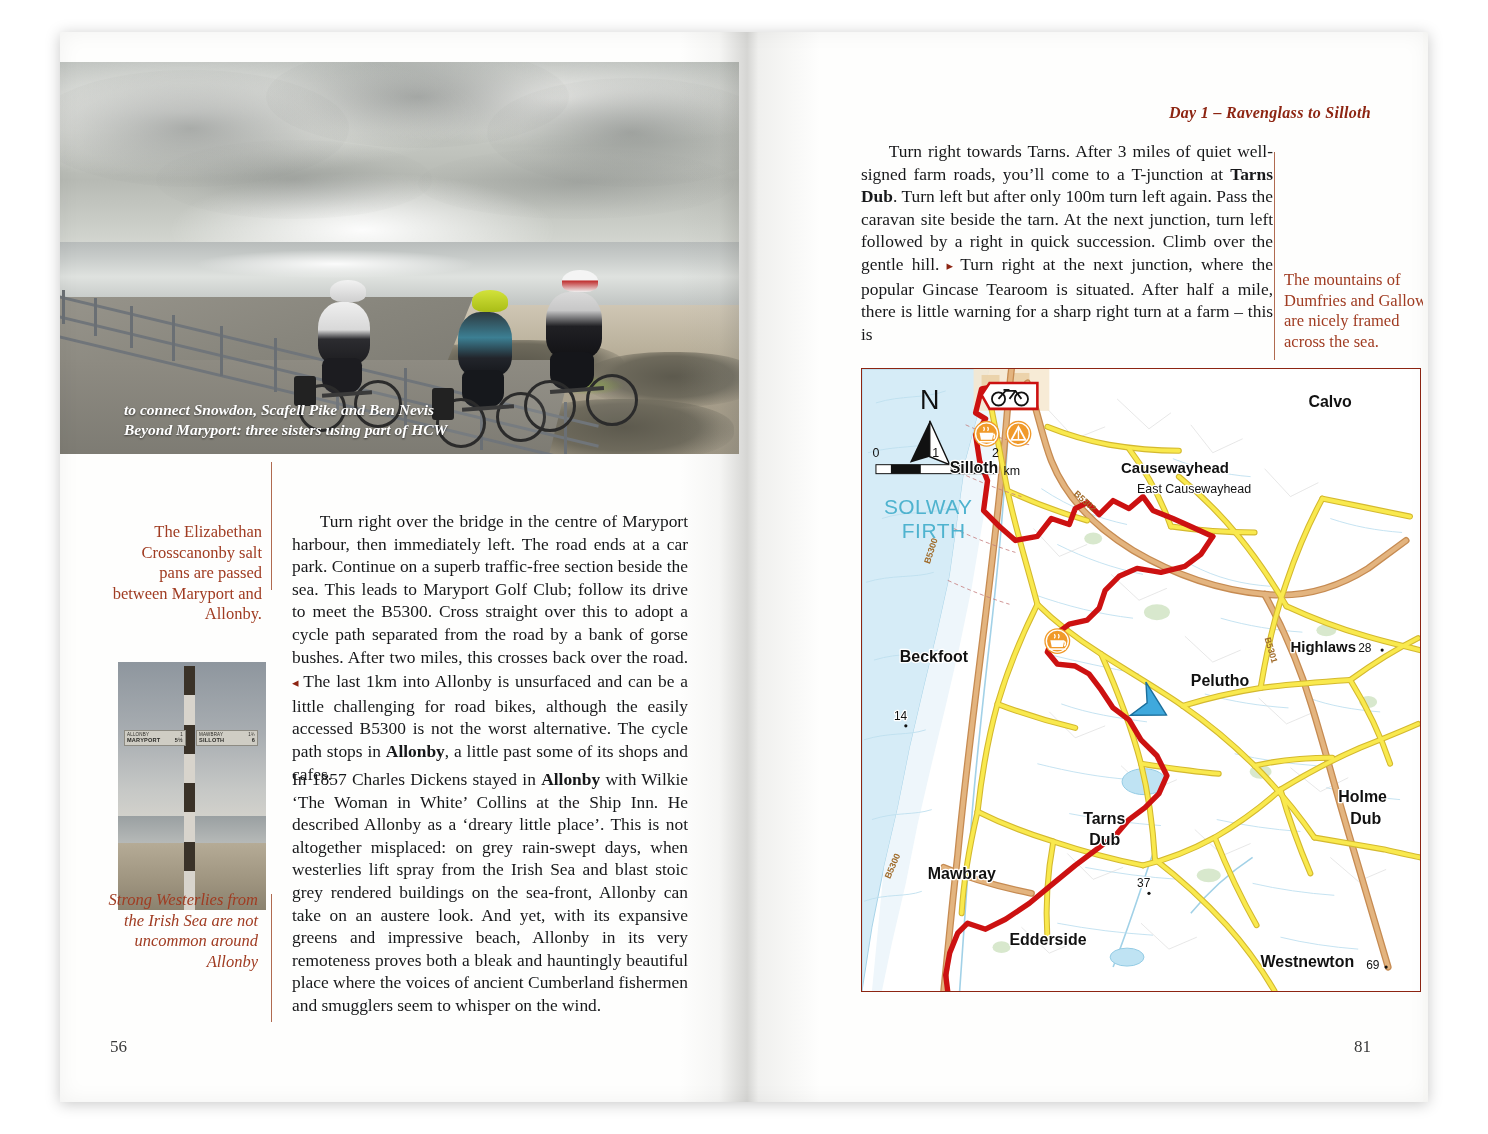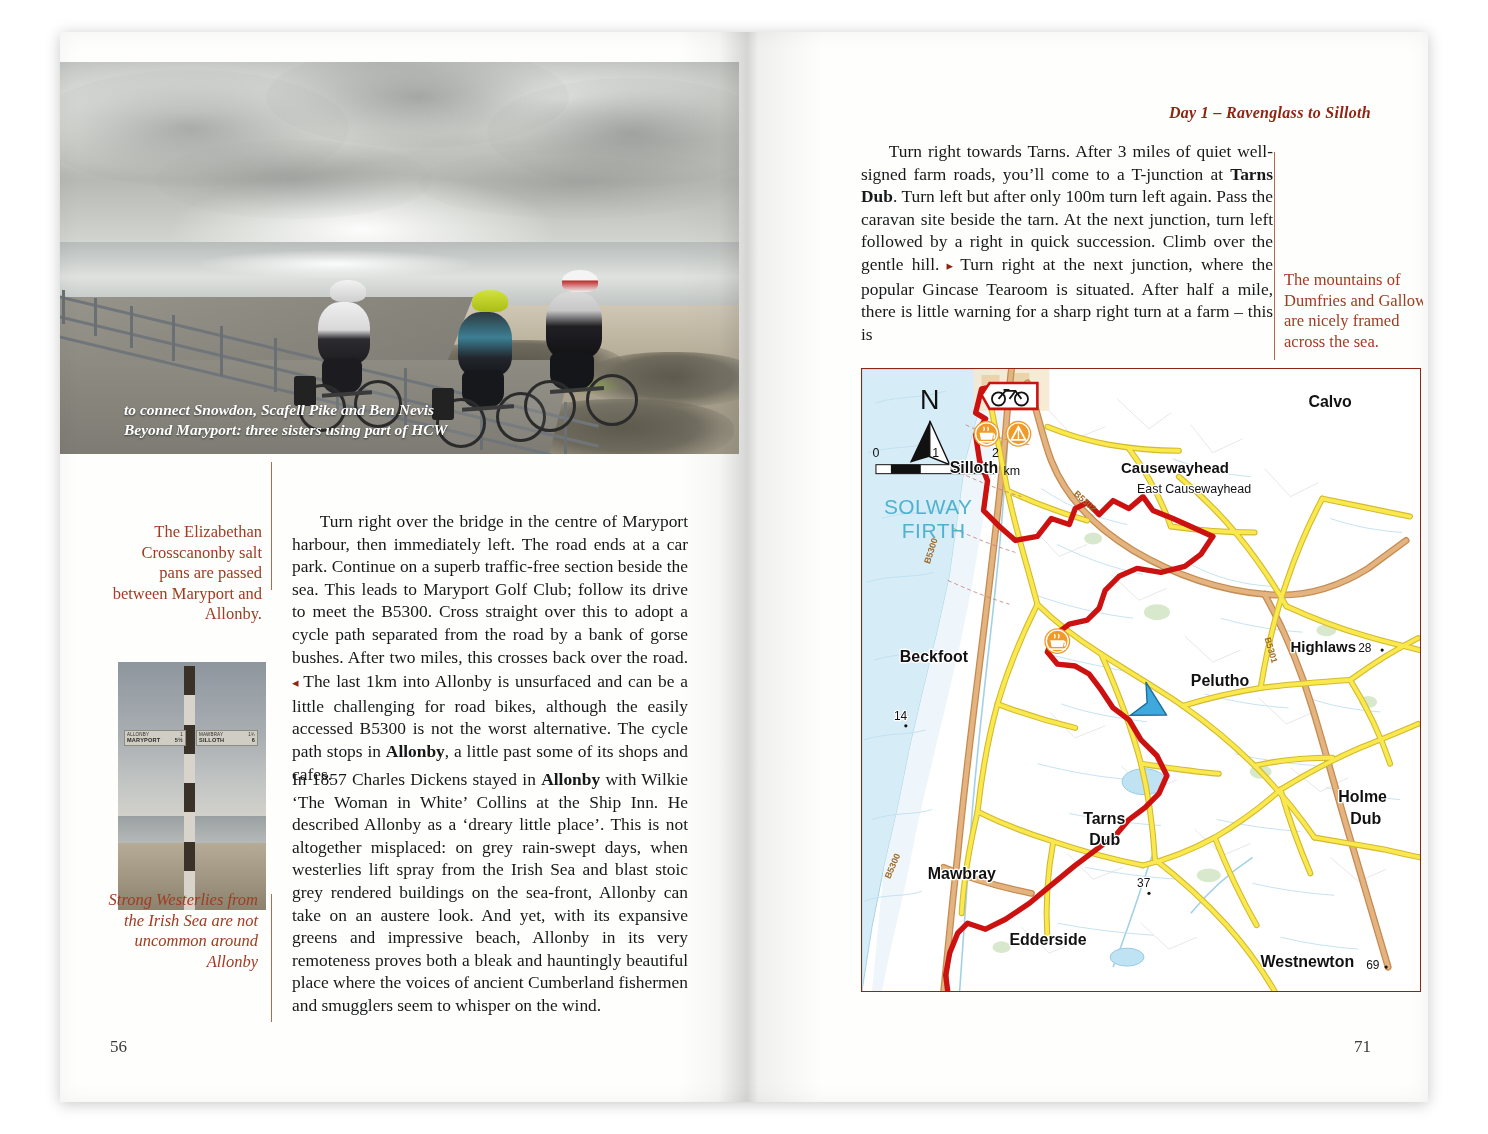--- a/index.html
+++ b/index.html
@@ -708,19 +708,19 @@
             <text class="spot-height" x="498" y="284">28</text>
             <circle cx="522" cy="282" r="1.6" fill="#111"></circle>
             <text class="spot-height" x="276" y="520">37</text>
             <circle cx="288" cy="526" r="1.6" fill="#111"></circle>
             <text class="spot-height" x="506" y="602">69</text>
             <circle cx="526" cy="600" r="1.6" fill="#111"></circle>
           </g>
         </svg>
       </div>
 
-      <div class="folio" id="folio-right">71</div>
+      <div class="folio" id="folio-right">81</div>
     </div>
 
     <div class="gutter"></div>
     <div class="page-edge-shadow"></div>
   </div>
 </div>
 
 </body></html>

